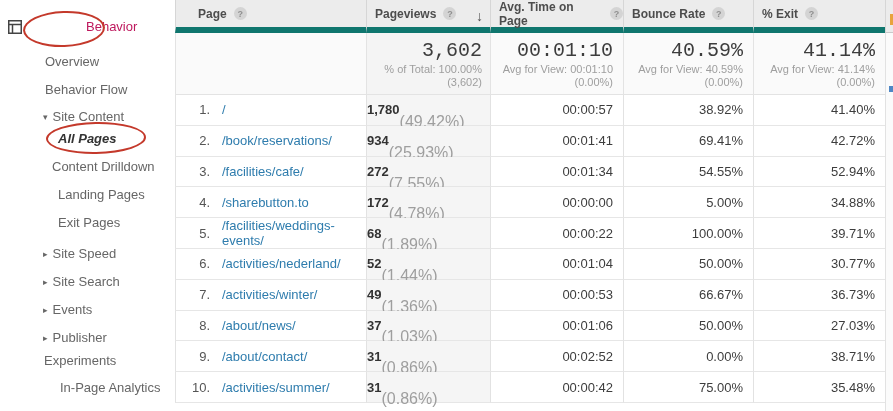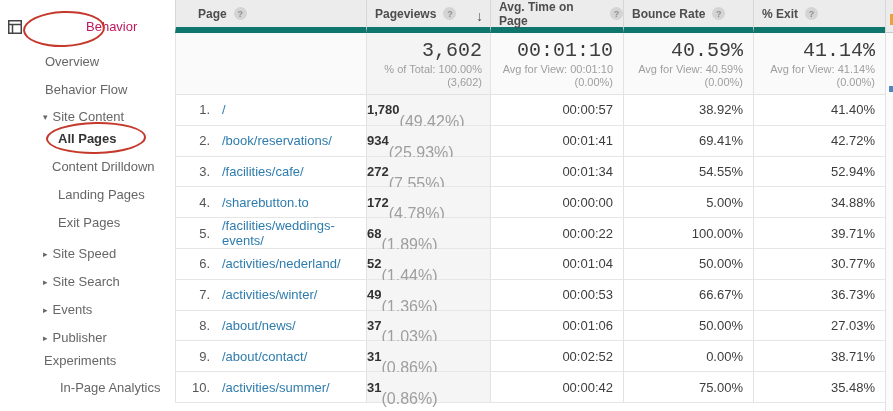--- a/index.html
+++ b/index.html
@@ -7,21 +7,21 @@
               font-family:"Liberation Sans", sans-serif; }
   .app { position:relative; width:893px; height:411px; }
 
   
   .sidebar { position:absolute; left:0; top:0; width:175px; height:411px; background:#fff; }
   .section-head { position:absolute; top:19px; left:8px; display:flex; align-items:center; }
   .section-icon { width:14px; height:14px; margin-right:16px; }
   .section-label { font-size:13px; color:#be185d;margin-left:48px; }
   .si { position:absolute; font-size:13px; color:#666; line-height:18px; cursor:pointer; white-space:nowrap; }
   .si .arrow { font-size:9px; color:#666; margin-right:5px; position:relative; top:-1px; }
-  .si.active { font-weight:bold; color:#333; }
+  .si.active { font-weight:bold; color:#333;font-style:italic; }
   .ellipse { position:absolute; border:2px solid #c4392b; border-radius:50%; pointer-events:none; }
   .ellipse.beh { left:23px; top:11px; width:82px; height:36px; transform:rotate(-2deg); }
   .ellipse.ap  { left:46px; top:122px; width:100px; height:32px; transform:rotate(-1deg); }
 
   
   .table { position:absolute; left:175px; top:0; width:718px; height:411px; }
   .grid { position:absolute; left:0; top:0; width:710px;
           display:grid;
           grid-template-columns:191px 124px 133px 130px 132px;
           grid-template-rows:33px 62px repeat(10, 30.8px); }

